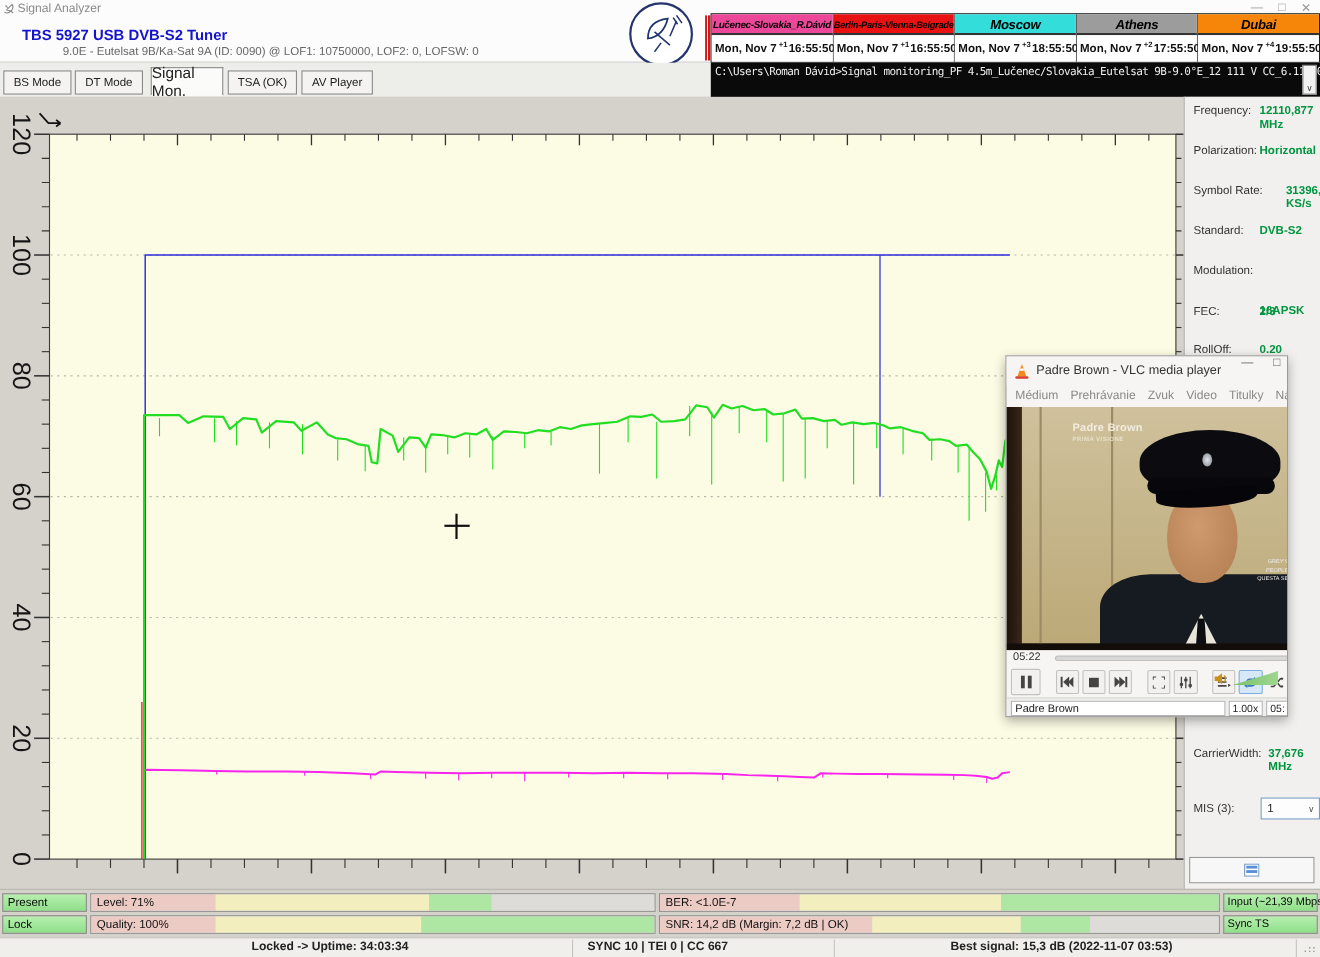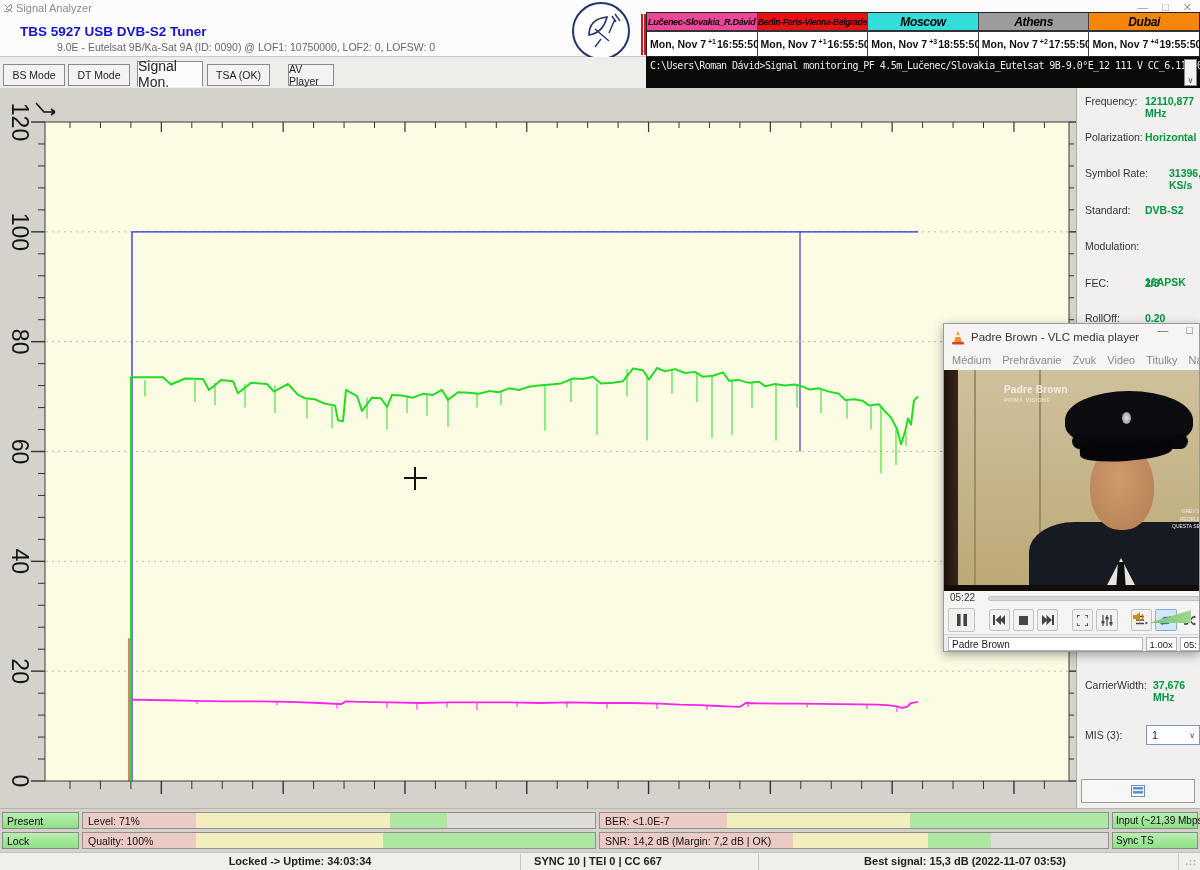--- a/index.html
+++ b/index.html
@@ -53,21 +53,21 @@
   .sb-val { position:absolute; left:60px; top:0; font-weight:bold; }
   #mis-select { position:absolute; left:61px; top:-4px; width:54px; height:20px; background:#fdfdfd; border:1px solid #7a9cc4; font-size:10.5px; display:flex; align-items:center; padding-left:5px; color:#222; }
   #mis-arrow { margin-left:auto; margin-right:4px; font-size:8px; color:#555; }
   #sb-button { position:absolute; left:4px; top:691px; width:114px; height:24px; background:#f7f7f7; border:1px solid #9a9a9a; display:flex; align-items:center; justify-content:center; }
 
   
   #crosshair-h { left:404px; top:477px; width:23px; height:2px; background:#111; }
   #crosshair-v { left:414px; top:467px; width:2px; height:23px; background:#111; }
 
   
-  #vlc { left:943px; top:323px; width:257px; height:329px; background:#f6f5f3; border:1px solid #9a9a9a; box-shadow:0 3px 10px rgba(0,0,0,0.35); overflow:hidden; }
+  #vlc { left:914px; top:323px; width:257px; height:329px; background:#f6f5f3; border:1px solid #9a9a9a; box-shadow:0 3px 10px rgba(0,0,0,0.35); overflow:hidden; }
   #vlc-titlebar { left:0; top:0; width:100%; height:26px; background:#f6f5f3; display:flex; align-items:center; }
   #vlc-title { font-size:11.5px; color:#333; margin-left:6px; white-space:nowrap; }
   #vlc-winbtns { position:absolute; right:-14px; top:0; display:flex; gap:18px; color:#666; font-size:11px; padding-right:20px; }
   #vlc-menubar { left:0; top:26px; width:100%; height:20px; display:flex; gap:11px; padding-left:8px; align-items:center; }
   .vlc-menu-item { font-size:11px; color:#888; white-space:nowrap; }
   #vlc-video { left:0; top:46px; width:257px; height:221px; background:#241a12; overflow:hidden; }
   #vid-doorwood { left:0; top:0; width:14px; height:221px; background:linear-gradient(90deg,#1d120b,#3a2718); }
   #vid-door { left:14px; top:0; width:243px; height:215px; background:linear-gradient(180deg,#cfc19c,#bca978); }
   .vid-seam { position:absolute; top:0; width:2px; height:215px; background:#9c8c66; }
   #vid-body { left:85px; top:152px; width:172px; height:69px; background:#161a21; border-top-left-radius:46px 30px; }
@@ -183,21 +183,21 @@
 <div class="abs" id="console">
   <div class="abs" id="console-text">C:\Users\Roman Dávid&gt;Signal monitoring_PF 4.5m_Lučenec/Slovakia_Eutelsat 9B-9.0°E_12 111 V CC_6.11.2022+</div>
   <div class="abs" id="console-scroll">∨</div>
 </div>
 
 <div class="abs" id="tabstrip">
   <div class="tab" style="left:3px;width:62px">BS Mode</div>
   <div class="tab" style="left:68px;width:62px">DT Mode</div>
   <div class="tab active" style="left:137px;width:66px">Signal Mon.</div>
   <div class="tab" style="left:207px;width:63px">TSA (OK)</div>
-  <div class="tab" style="left:288px;width:46px">AV Player</div>
+  <div class="tab" style="left:274px;width:65px">AV Player</div>
 </div>
 
 <div class="abs" id="main">
   <svg class="abs" style="left:33px;top:13px" width="28" height="16" viewBox="0 0 28 16">
     <path d="M3 2 L11 11 L22 11 M22 11 l-4 -3 M22 11 l-4 3" stroke="#111" stroke-width="1.6" fill="none"></path>
   </svg>
   <div class="legend-swatch" style="left: 47px; background: rgb(230, 48, 48);"></div>
   <div class="legend-label" style="left:82px">BER</div>
   <div class="legend-swatch" style="left: 128px; background: rgb(248, 35, 236);"></div>
   <div class="legend-label" style="left:162px">SNR</div>

